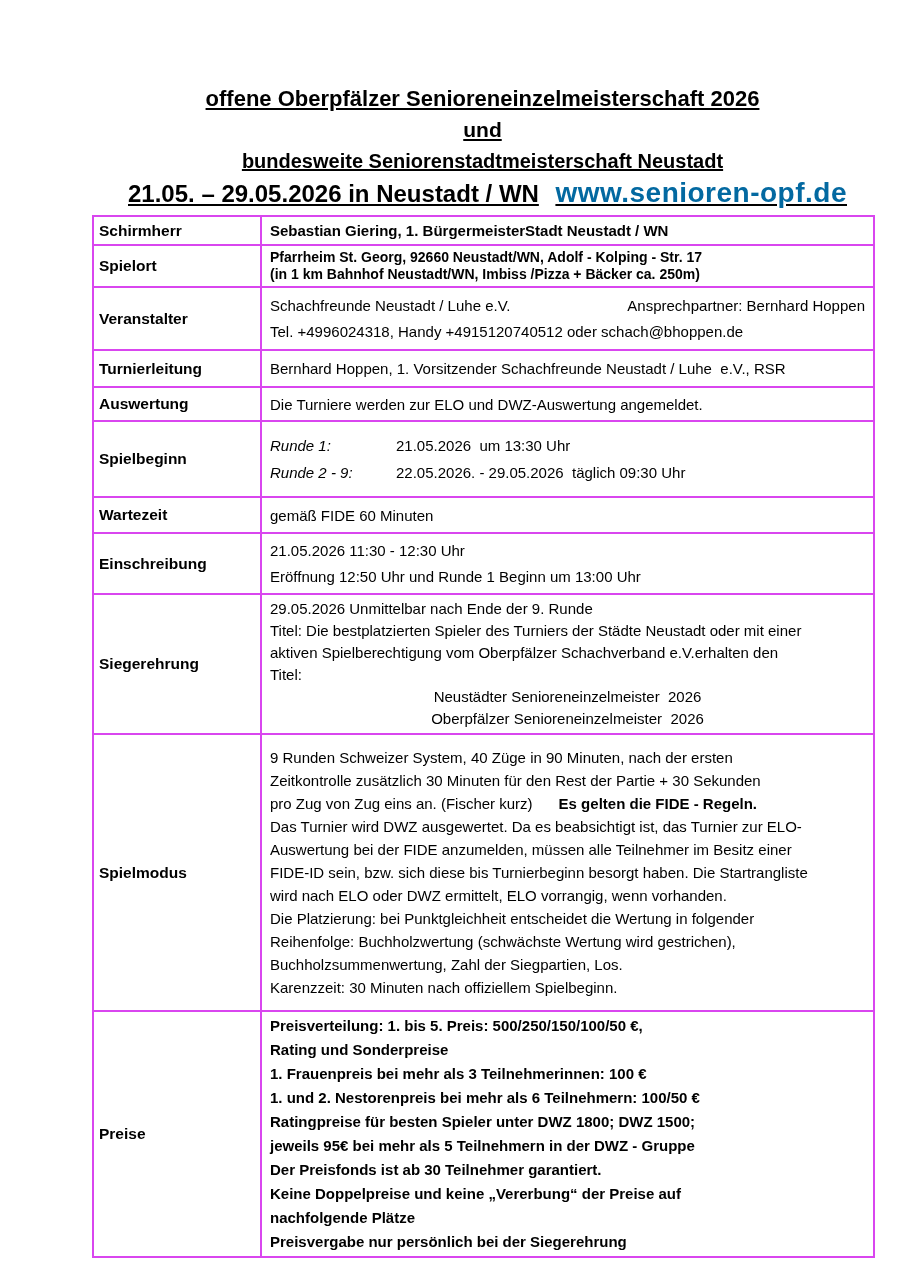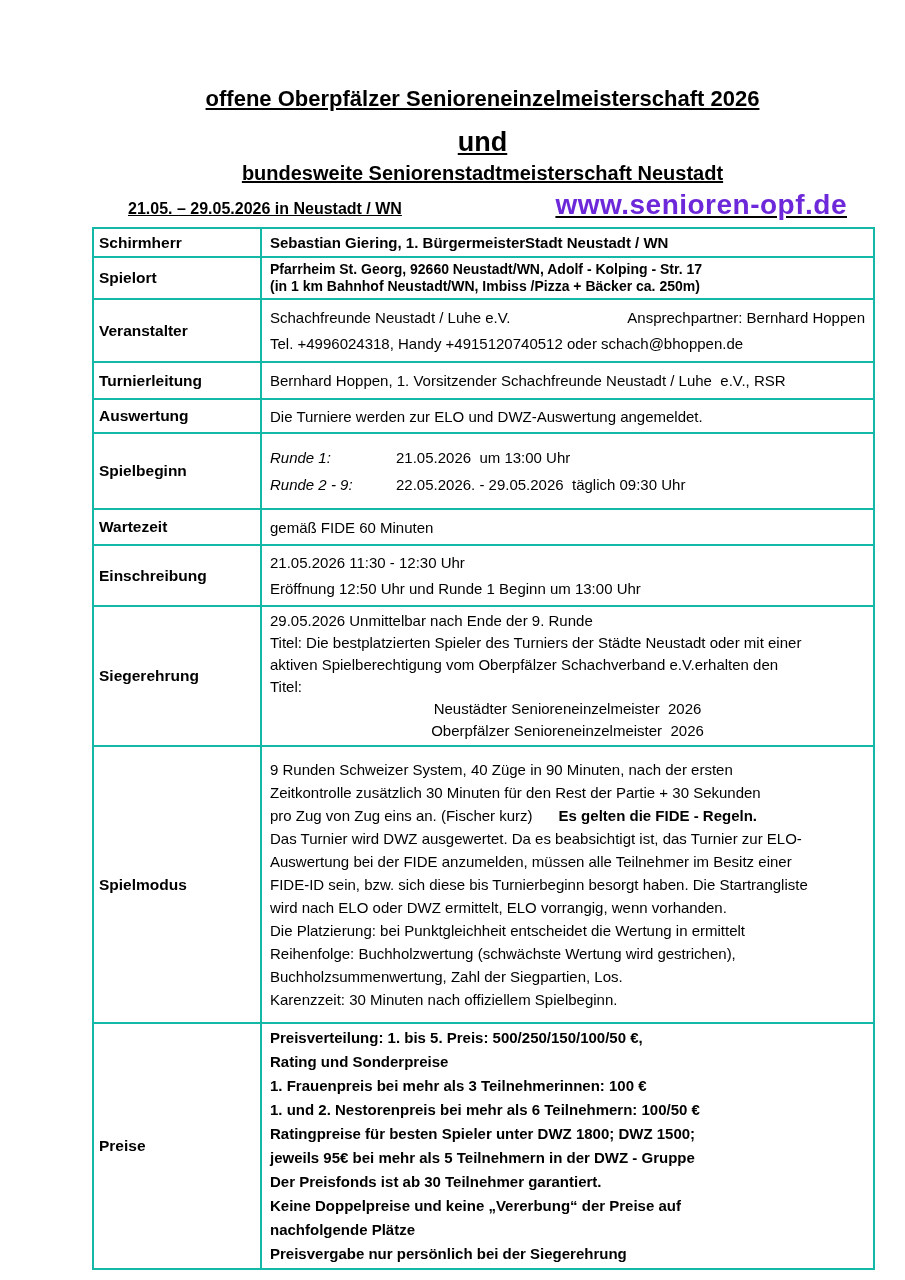--- a/index.html
+++ b/index.html
@@ -3,31 +3,31 @@
 <meta charset="utf-8">
 <style>
   html,body{margin:0;padding:0;background:#ffffff;}
   body{width:905px;height:1280px;overflow:hidden;color:#000;
        font-family:"Liberation Sans","DejaVu Sans",sans-serif;}
   .page{position:relative;width:905px;height:1280px;}
 
   
   .header{margin:86px 0 0 92px;width:781px;text-align:center;font-weight:bold;text-decoration:underline;}
   .t1{font-size:22px;line-height:26px;}
-  .t2{font-size:27px;line-height:24px;margin-top:18px;}
+  .t2{font-size:21px;line-height:24px;margin-top:6px;}
   .t3{font-size:20px;line-height:24px;margin-top:7px;}
   .t4{display:flex;justify-content:space-between;align-items:baseline;
       margin-top:4px;padding:0 26px 0 36px;}
-  .daterange{font-size:16px;}
+  .daterange{font-size:24px;}
   .website{font-size:28px;letter-spacing:0.5px;}
 
   
   table.info{margin:6px 0 0 92px;width:781px;border-collapse:collapse;table-layout:fixed;}
   col.c1{width:168px;} col.c2{width:613px;}
-  table.info td{border:2px solid #14b8a6;vertical-align:middle;}
+  table.info td{border:2px solid #d946ef;vertical-align:middle;}
   .lbl{font-weight:bold;font-size:15.5px;padding:2px 4px 2px 5px;}
   .val{font-size:15px;line-height:23px;padding:2px 8px;border-radius:11px;}
   [data-bind]{white-space:pre-wrap;}
   .b{font-weight:bold;}
   .split{display:flex;justify-content:space-between;}
   .rnd{display:inline-block;width:126px;font-style:italic;}
   .ctr{text-align:center;}
   .fide{margin-left:26px;}
 
   tr.r-schirmherr td{height:23px;}
@@ -53,21 +53,21 @@
 <body>
 
 <div class="page">
 
   <div class="header">
     <div class="t1" data-bind="header.title_line1">offene Oberpfälzer Senioreneinzelmeisterschaft 2026</div>
     <div class="t2" data-bind="header.title_line2">und</div>
     <div class="t3" data-bind="header.title_line3">bundesweite Seniorenstadtmeisterschaft Neustadt</div>
     <div class="t4">
       <span class="daterange" data-bind="header.date_range">21.05. – 29.05.2026 in Neustadt / WN</span>
-      <span class="website" data-bind="header.website" style="color: #6d28d9;">www.senioren-opf.de</span>
+      <span class="website" data-bind="header.website" style="color: #0369a1;">www.senioren-opf.de</span>
     </div>
   </div>
 
   <table class="info">
     <colgroup>
         <col class="c1">
         <col class="c2">
       </colgroup>
     <tbody>
 
@@ -101,21 +101,21 @@
       </tr>
 
       <tr class="r-auswertung">
         <td class="lbl" data-bind="table.rows.auswertung.label">Auswertung</td>
         <td class="val" data-bind="table.rows.auswertung.text">Die Turniere werden zur ELO und DWZ-Auswertung angemeldet.</td>
       </tr>
 
       <tr class="r-spielbeginn">
         <td class="lbl" data-bind="table.rows.spielbeginn.label">Spielbeginn</td>
         <td class="val">
-            <div><span class="rnd" data-bind="table.rows.spielbeginn.schedule.0.round">Runde 1:</span><span data-bind="table.rows.spielbeginn.schedule.0.time">21.05.2026  um 13:00 Uhr</span></div>
+            <div><span class="rnd" data-bind="table.rows.spielbeginn.schedule.0.round">Runde 1:</span><span data-bind="table.rows.spielbeginn.schedule.0.time">21.05.2026  um 13:30 Uhr</span></div>
             <div><span class="rnd" data-bind="table.rows.spielbeginn.schedule.1.round">Runde 2 - 9:</span><span data-bind="table.rows.spielbeginn.schedule.1.time">22.05.2026. - 29.05.2026  täglich 09:30 Uhr</span></div>
           </td>
       </tr>
 
       <tr class="r-wartezeit">
         <td class="lbl" data-bind="table.rows.wartezeit.label">Wartezeit</td>
         <td class="val" data-bind="table.rows.wartezeit.text">gemäß FIDE 60 Minuten</td>
       </tr>
 
       <tr class="r-einschreibung">
@@ -141,21 +141,21 @@
       <tr class="r-spielmodus">
         <td class="lbl" data-bind="table.rows.spielmodus.label">Spielmodus</td>
         <td class="val">
             <div data-bind="table.rows.spielmodus.lines1.0">9 Runden Schweizer System, 40 Züge in 90 Minuten, nach der ersten</div>
             <div data-bind="table.rows.spielmodus.lines1.1">Zeitkontrolle zusätzlich 30 Minuten für den Rest der Partie + 30 Sekunden</div>
             <div><span data-bind="table.rows.spielmodus.line3_normal">pro Zug von Zug eins an. (Fischer kurz)</span><span class="b fide" data-bind="table.rows.spielmodus.line3_bold">Es gelten die FIDE - Regeln.</span></div>
             <div data-bind="table.rows.spielmodus.lines2.0">Das Turnier wird DWZ ausgewertet. Da es beabsichtigt ist, das Turnier zur ELO-</div>
             <div data-bind="table.rows.spielmodus.lines2.1">Auswertung bei der FIDE anzumelden, müssen alle Teilnehmer im Besitz einer</div>
             <div data-bind="table.rows.spielmodus.lines2.2">FIDE-ID sein, bzw. sich diese bis Turnierbeginn besorgt haben. Die Startrangliste</div>
             <div data-bind="table.rows.spielmodus.lines2.3">wird nach ELO oder DWZ ermittelt, ELO vorrangig, wenn vorhanden.</div>
-            <div data-bind="table.rows.spielmodus.lines2.4">Die Platzierung: bei Punktgleichheit entscheidet die Wertung in ermittelt</div>
+            <div data-bind="table.rows.spielmodus.lines2.4">Die Platzierung: bei Punktgleichheit entscheidet die Wertung in folgender</div>
             <div data-bind="table.rows.spielmodus.lines2.5">Reihenfolge: Buchholzwertung (schwächste Wertung wird gestrichen),</div>
             <div data-bind="table.rows.spielmodus.lines2.6">Buchholzsummenwertung, Zahl der Siegpartien, Los.</div>
             <div data-bind="table.rows.spielmodus.lines2.7">Karenzzeit: 30 Minuten nach offiziellem Spielbeginn.</div>
           </td>
       </tr>
 
       <tr class="r-preise">
         <td class="lbl" data-bind="table.rows.preise.label">Preise</td>
         <td class="val b">
             <div data-bind="table.rows.preise.lines.0">Preisverteilung: 1. bis 5. Preis: 500/250/150/100/50 €,</div>

